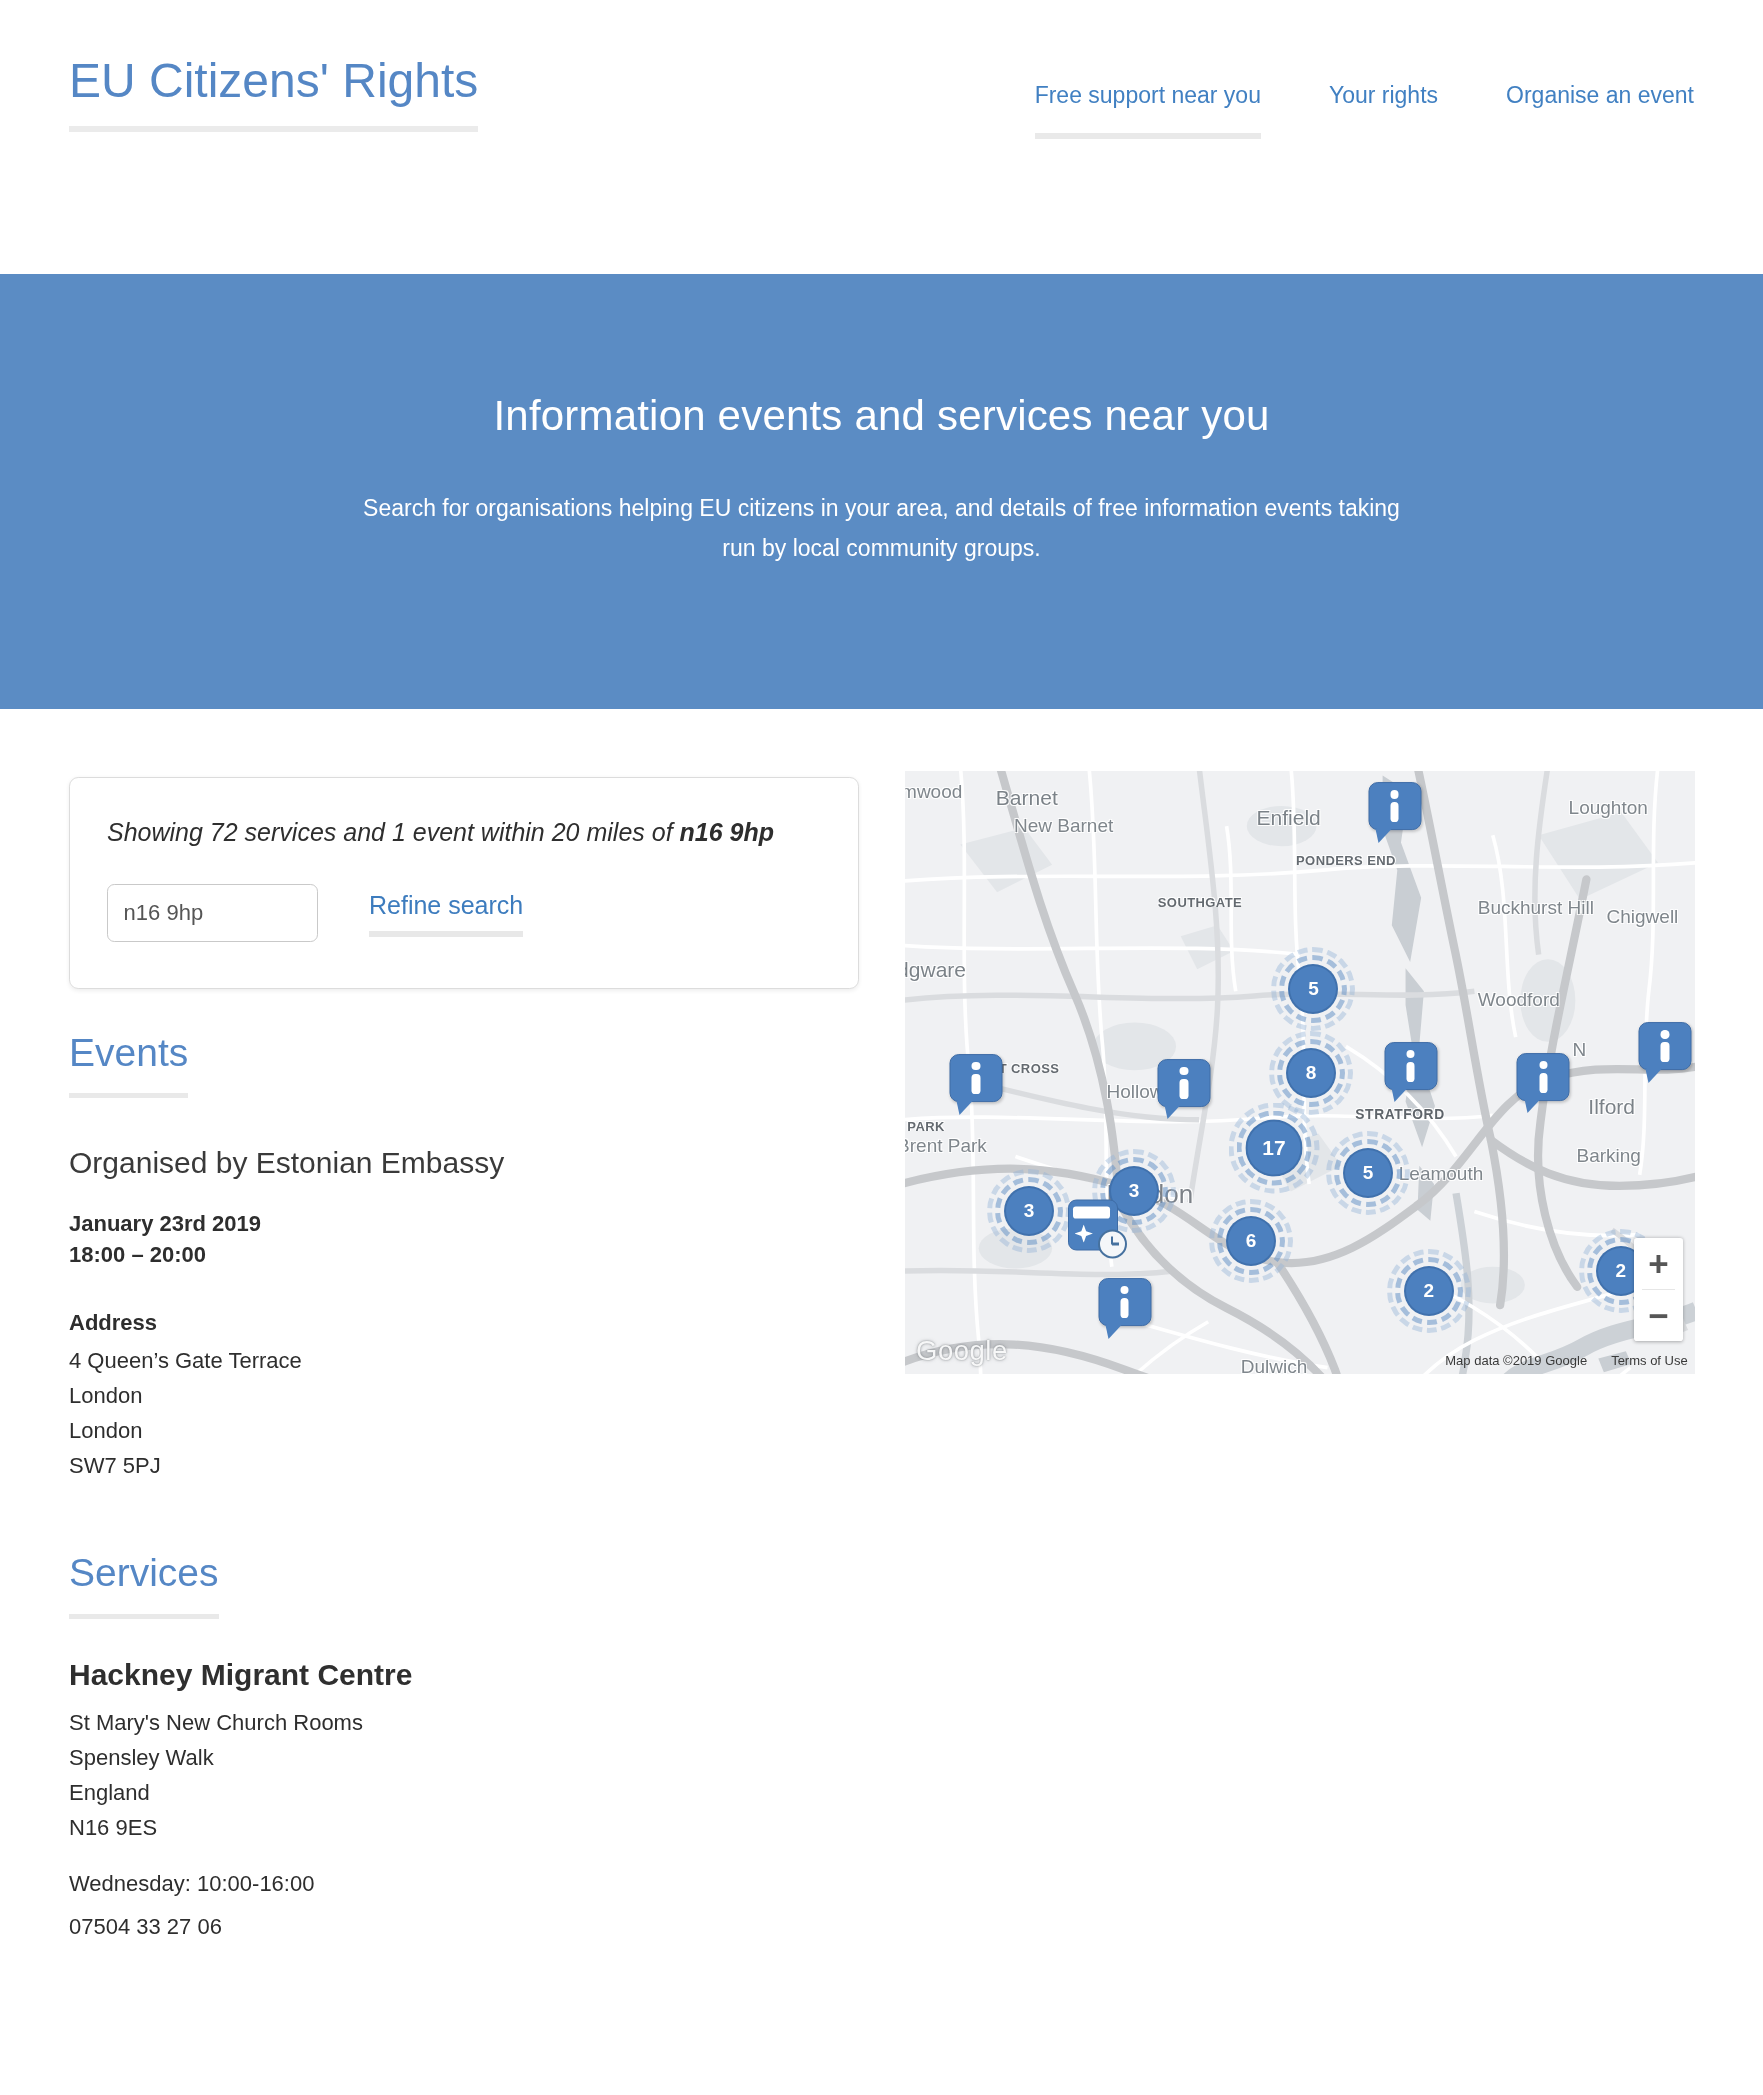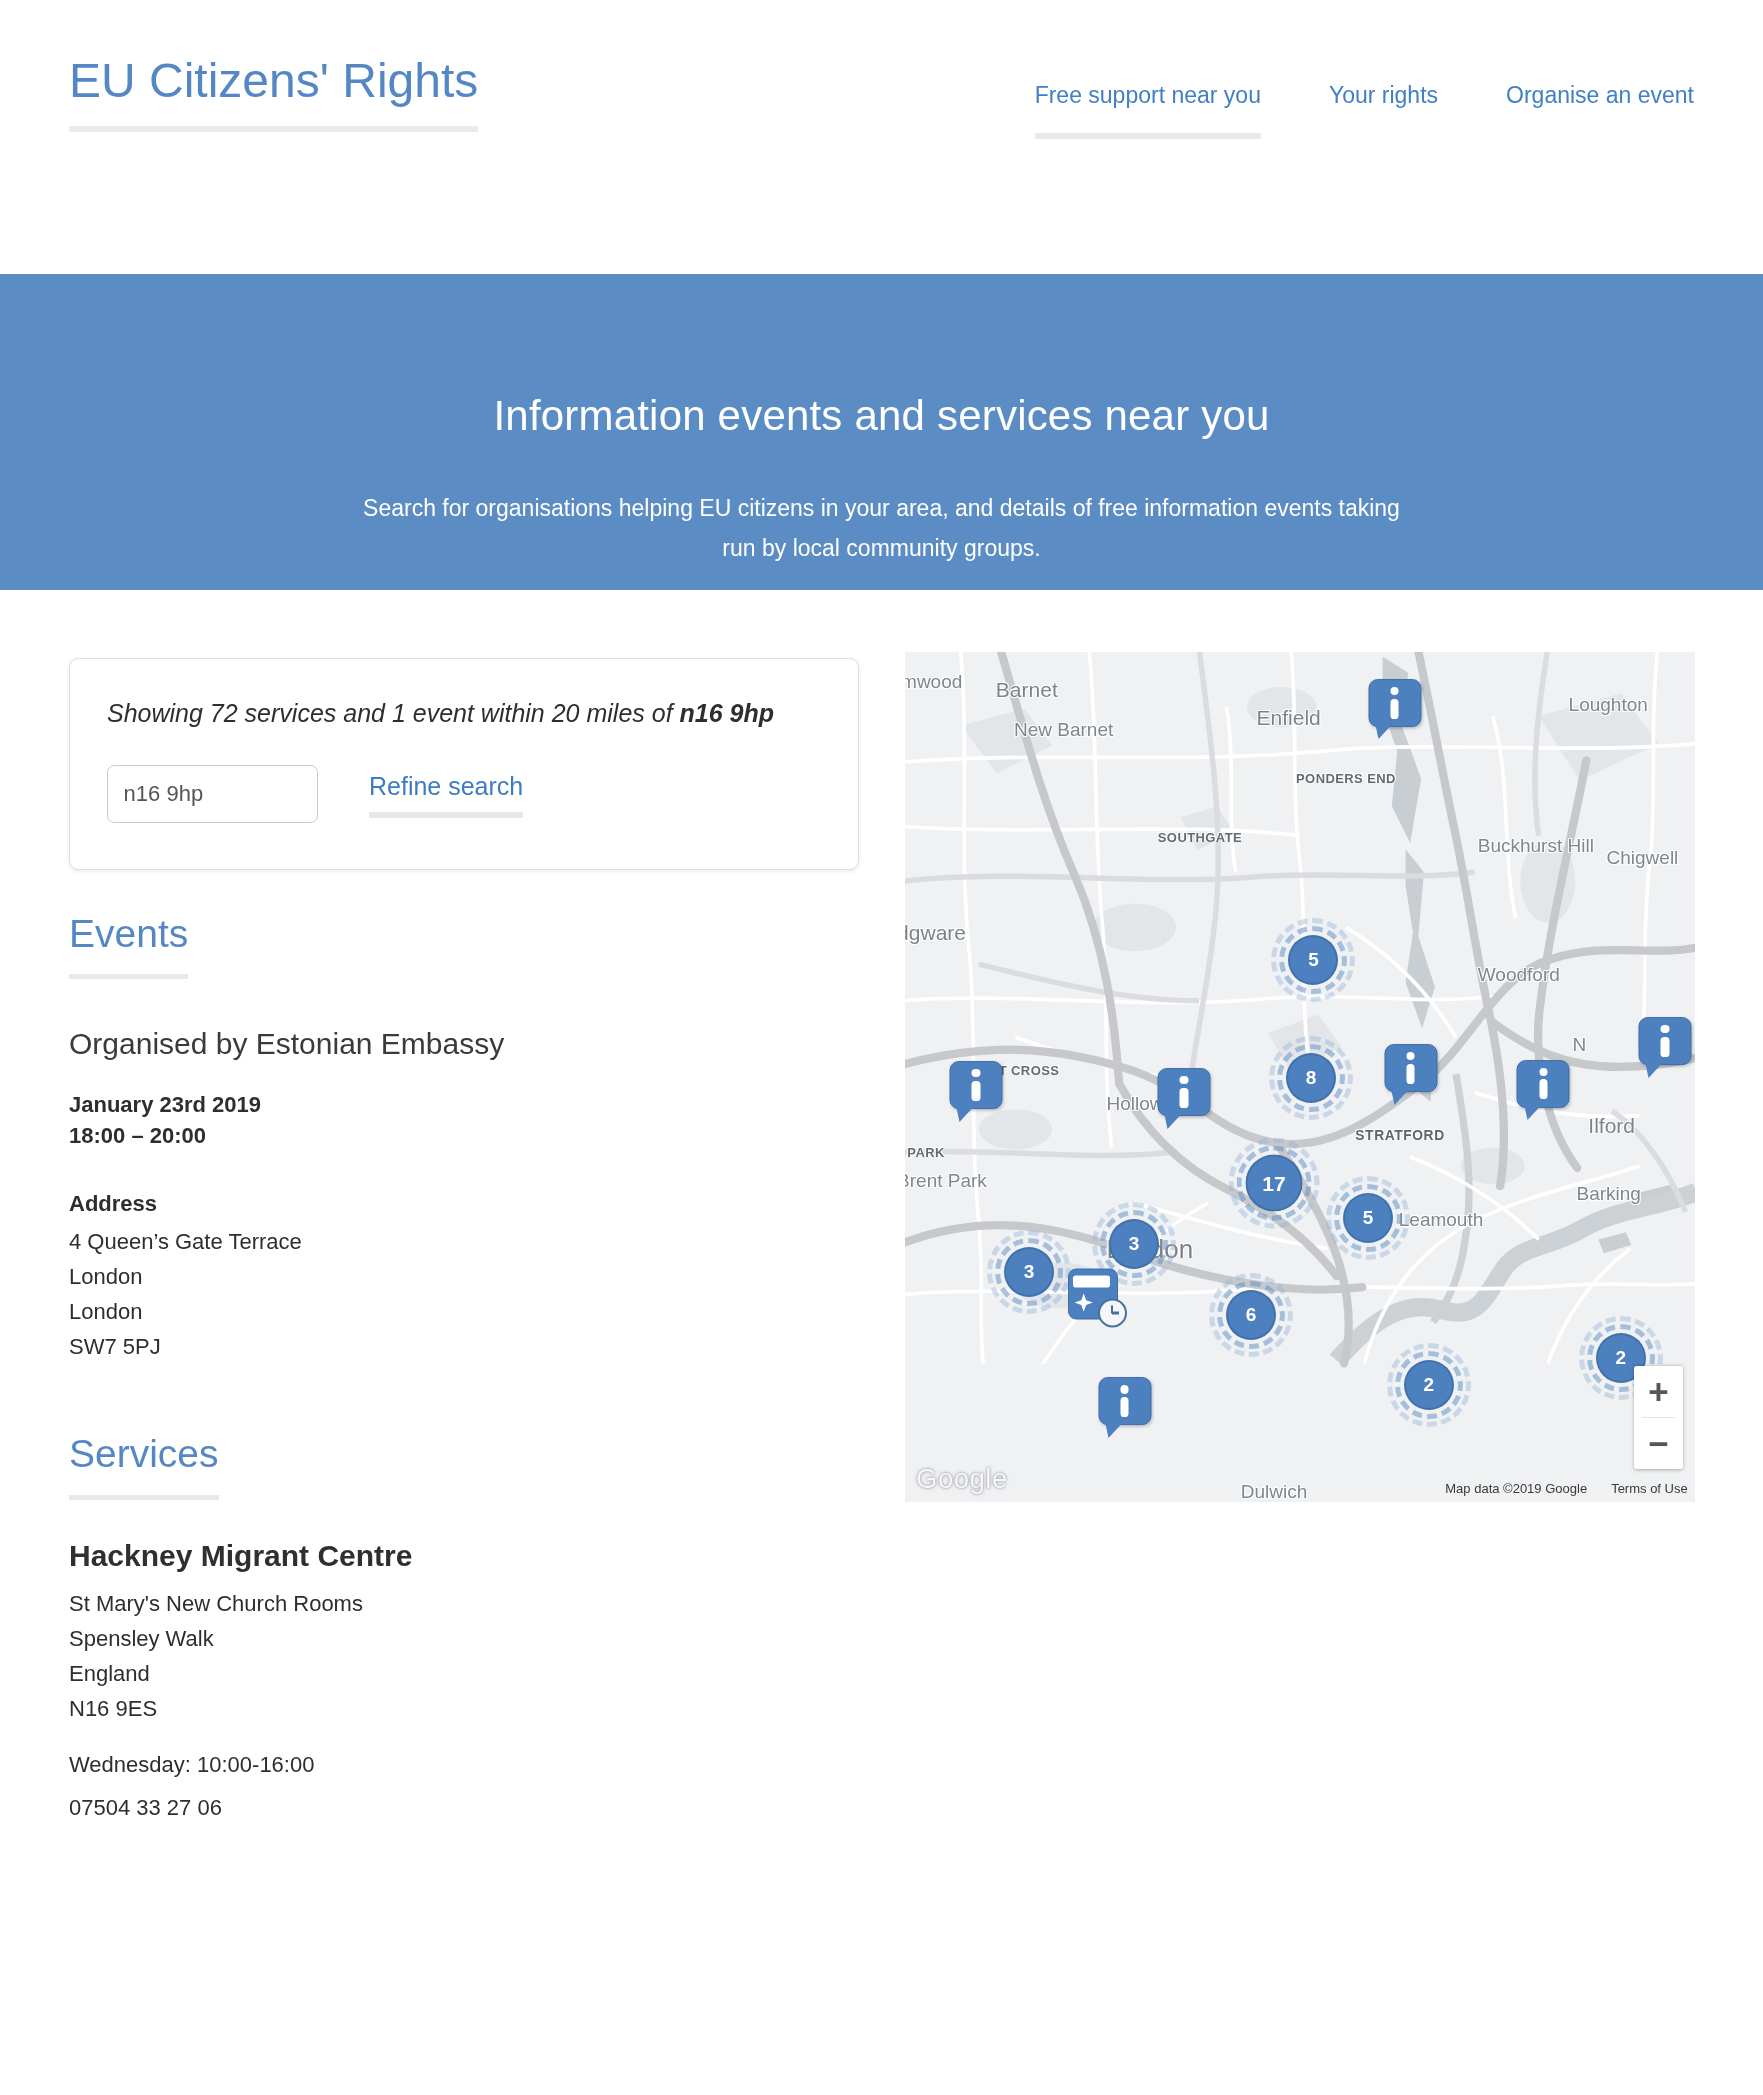--- a/index.html
+++ b/index.html
@@ -13,21 +13,21 @@
 
   
   .site-header { height: 274px; padding-top: 53px; display: flex; justify-content: space-between; align-items: flex-start; }
   .site-title { font-size: 48px; font-weight: 400; color: #5587c5; display: inline-block; }
   .site-title::after { content:""; display:block; height:5.5px; background:#ebebeb; margin-top:18.4px; }
   .main-nav { padding-top: 29px; display: flex; }
   .nav-link { font-size: 23px; color: #4180c2; text-decoration: none; margin-left: 68px; display: inline-block; cursor: pointer; }
   .nav-link.active::after { content:""; display:block; height:5.5px; background:#e9e9e9; margin-top:24px; }
 
   
-  .hero { background:#5b8cc4; height: 316px; padding-top: 118px; text-align: center; color:#fff; }
+  .hero { background:#5b8cc4; height: 435px; padding-top: 118px; text-align: center; color:#fff; }
   .hero h2 { font-size: 42px; font-weight: 400; letter-spacing: 0.2px; }
   .hero p { font-size: 23px; line-height: 40px; max-width: 1038px; margin: 48px auto 0; font-weight: 300; }
 
   
   .main-area { display:flex; padding-top: 62px; align-items: flex-start; }
   .left-col { width: 790px; flex: 0 0 790px; margin-right: 46px; }
 
   
   .search-card { border: 0.9px solid #dcdcdc; border-radius: 9.2px; box-shadow: 0 1.8px 4.6px rgba(0,0,0,0.07); padding: 40px 37px 46px; margin-top: 5.5px; }
   .search-summary { font-size: 25px; font-style: italic; color: #2e2e2e; }
@@ -47,21 +47,21 @@
   .event-date { font-size: 22px; font-weight: 700; margin-top: 27.5px; line-height: 31px; color: #2e2e2e; }
   .event-audience { font-size: 22px; margin-top: 37px; color: #2e2e2e; }
   .addr-label { font-size: 22px; font-weight: 700; margin-top: 40px; color: #2e2e2e; }
   .addr-lines { font-size: 22px; line-height: 35px; color: #2e2e2e; margin-top: 7.3px; }
   .svc-lines { font-size: 22px; line-height: 35px; color: #2e2e2e; margin-top: 13px; }
   .svc-hours { font-size: 22px; margin-top: 26px; color: #2e2e2e; }
   .svc-phone { font-size: 22px; margin-top: 16.5px; color: #2e2e2e; }
   .svc-link { font-size: 22px; margin-top: 16.5px; display: block; color: #3d7cbe; text-decoration: none; cursor: pointer; }
 
   
-  .map { position: relative; width: 790px; height: 850px; overflow: hidden; background: #f0f1f3; flex: 0 0 790px; text-decoration: underline; }
+  .map { position: relative; width: 790px; height: 603px; overflow: hidden; background: #f0f1f3; flex: 0 0 790px; text-decoration: underline; }
   .map svg.roads { position: absolute; inset: 0; }
   .map-label { position: absolute; transform: translate(0,-50%); white-space: nowrap; z-index: 2;
     text-shadow: 0.9px 0.9px 0 rgba(255,255,255,.9), -0.9px -0.9px 0 rgba(255,255,255,.9), 0.9px -0.9px 0 rgba(255,255,255,.9), -0.9px 0.9px 0 rgba(255,255,255,.9); }
   .map-label.town { font-size: 19px; color: #7f868c; }
   .map-label.town-lg { font-size: 21px; color: #7b8288; }
   .map-label.city { font-size: 26px; color: #7c8187; }
   .map-label.district { font-size: 13px; font-weight: 700; color: #646a70; letter-spacing: 0.4px; }
   .map-label.district-lg { font-size: 13.8px; font-weight: 700; color: #5e646a; letter-spacing: 0.6px; }
 
   .cluster { position: absolute; width: 50px; height: 50px; transform: translate(-50%,-50%); border-radius: 50%;

